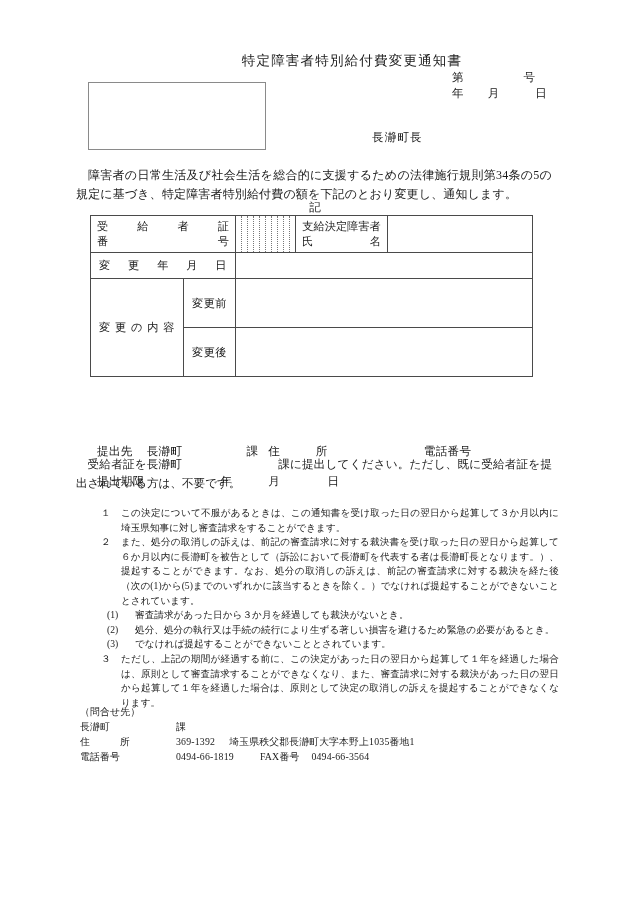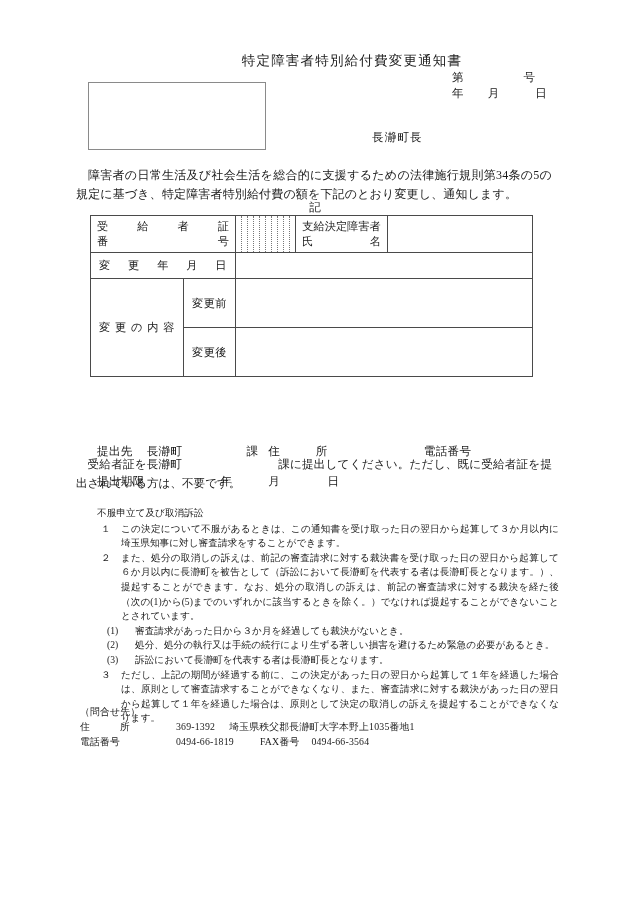--- a/index.html
+++ b/index.html
@@ -296,21 +296,20 @@
 
   <div class="abs submit-to">
     <span>提出先</span><span style="display:inline-block;width:14px"></span><span>長瀞町</span><span class="gap-m"></span><span>課</span><span style="display:inline-block;width:10px"></span><span>住　　　所</span><span class="gap-l"></span><span>電話番号</span>
   </div>
 
   <div class="abs submit-due">
     <span>提出期限</span><span class="gap-s"></span><span>年　　　月　　　　日</span>
   </div>
 
   <div class="abs appeal">
-    <div class="appeal-title">不服申立て及び取消訴訟</div>
 
     <div class="ap-item">
       <div class="ap-num">１</div>
       <div class="ap-txt">この決定について不服があるときは、この通知書を受け取った日の翌日から起算して３か月以内に埼玉県知事に対し審査請求をすることができます。</div>
     </div>
 
     <div class="ap-item">
       <div class="ap-num">２</div>
       <div class="ap-txt">また、処分の取消しの訴えは、前記の審査請求に対する裁決書を受け取った日の翌日から起算して６か月以内に長瀞町を被告として（訴訟において長瀞町を代表する者は長瀞町長となります。）、提起することができます。なお、処分の取消しの訴えは、前記の審査請求に対する裁決を経た後（次の(1)から(5)までのいずれかに該当するときを除く。）でなければ提起することができないこととされています。</div>
     </div>
@@ -318,28 +317,29 @@
     <div class="ap-item">
       <div class="ap-num sub">(1)</div>
       <div class="ap-txt">審査請求があった日から３か月を経過しても裁決がないとき。</div>
     </div>
     <div class="ap-item">
       <div class="ap-num sub">(2)</div>
       <div class="ap-txt">処分、処分の執行又は手続の続行により生ずる著しい損害を避けるため緊急の必要があるとき。</div>
     </div>
     <div class="ap-item">
       <div class="ap-num sub">(3)</div>
-      <div class="ap-txt">訴訟において長瀞町を代表する者は長瀞町長となります。</div>
+      <div class="ap-txt">でなければ提起することができないこととされています。</div>
     </div>
 
     <div class="ap-item">
       <div class="ap-num">３</div>
       <div class="ap-txt">ただし、上記の期間が経過する前に、この決定があった日の翌日から起算して１年を経過した場合は、原則として審査請求することができなくなり、また、審査請求に対する裁決があった日の翌日から起算して１年を経過した場合は、原則として決定の取消しの訴えを提起することができなくなります。</div>
     </div>
   </div>
 
   <div class="abs contact">
     <div class="row">（問合せ先）</div>
+    <div class="row"><span class="c-dept">長瀞町</span><span>課</span></div>
     <div class="row"><span class="c-lab">住　　　所</span><span>369-1392</span><span style="display:inline-block;width:14px"></span><span>埼玉県秩父郡長瀞町大字本野上1035番地1</span></div>
     <div class="row"><span class="c-lab">電話番号</span><span>0494-66-1819</span><span style="display:inline-block;width:26px"></span><span>FAX番号</span><span style="display:inline-block;width:12px"></span><span>0494-66-3564</span></div>
   </div>
 
 </div>
 
 </body></html>

